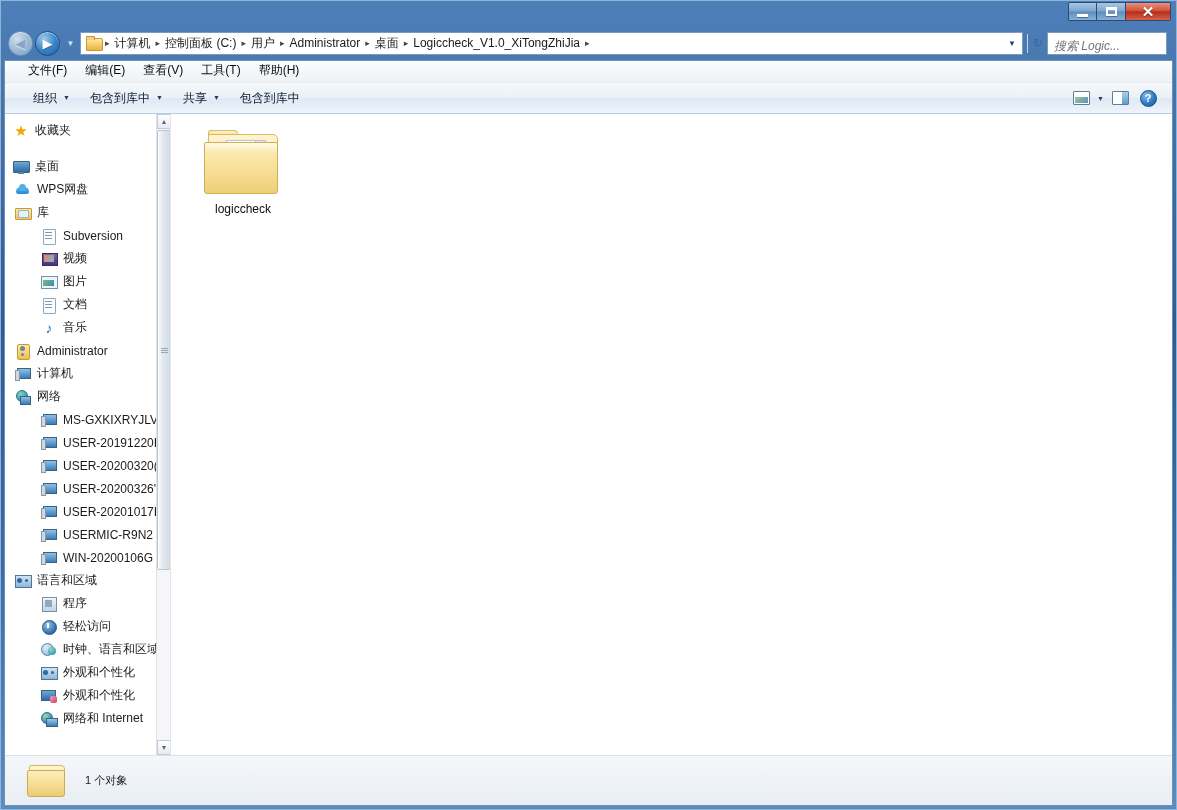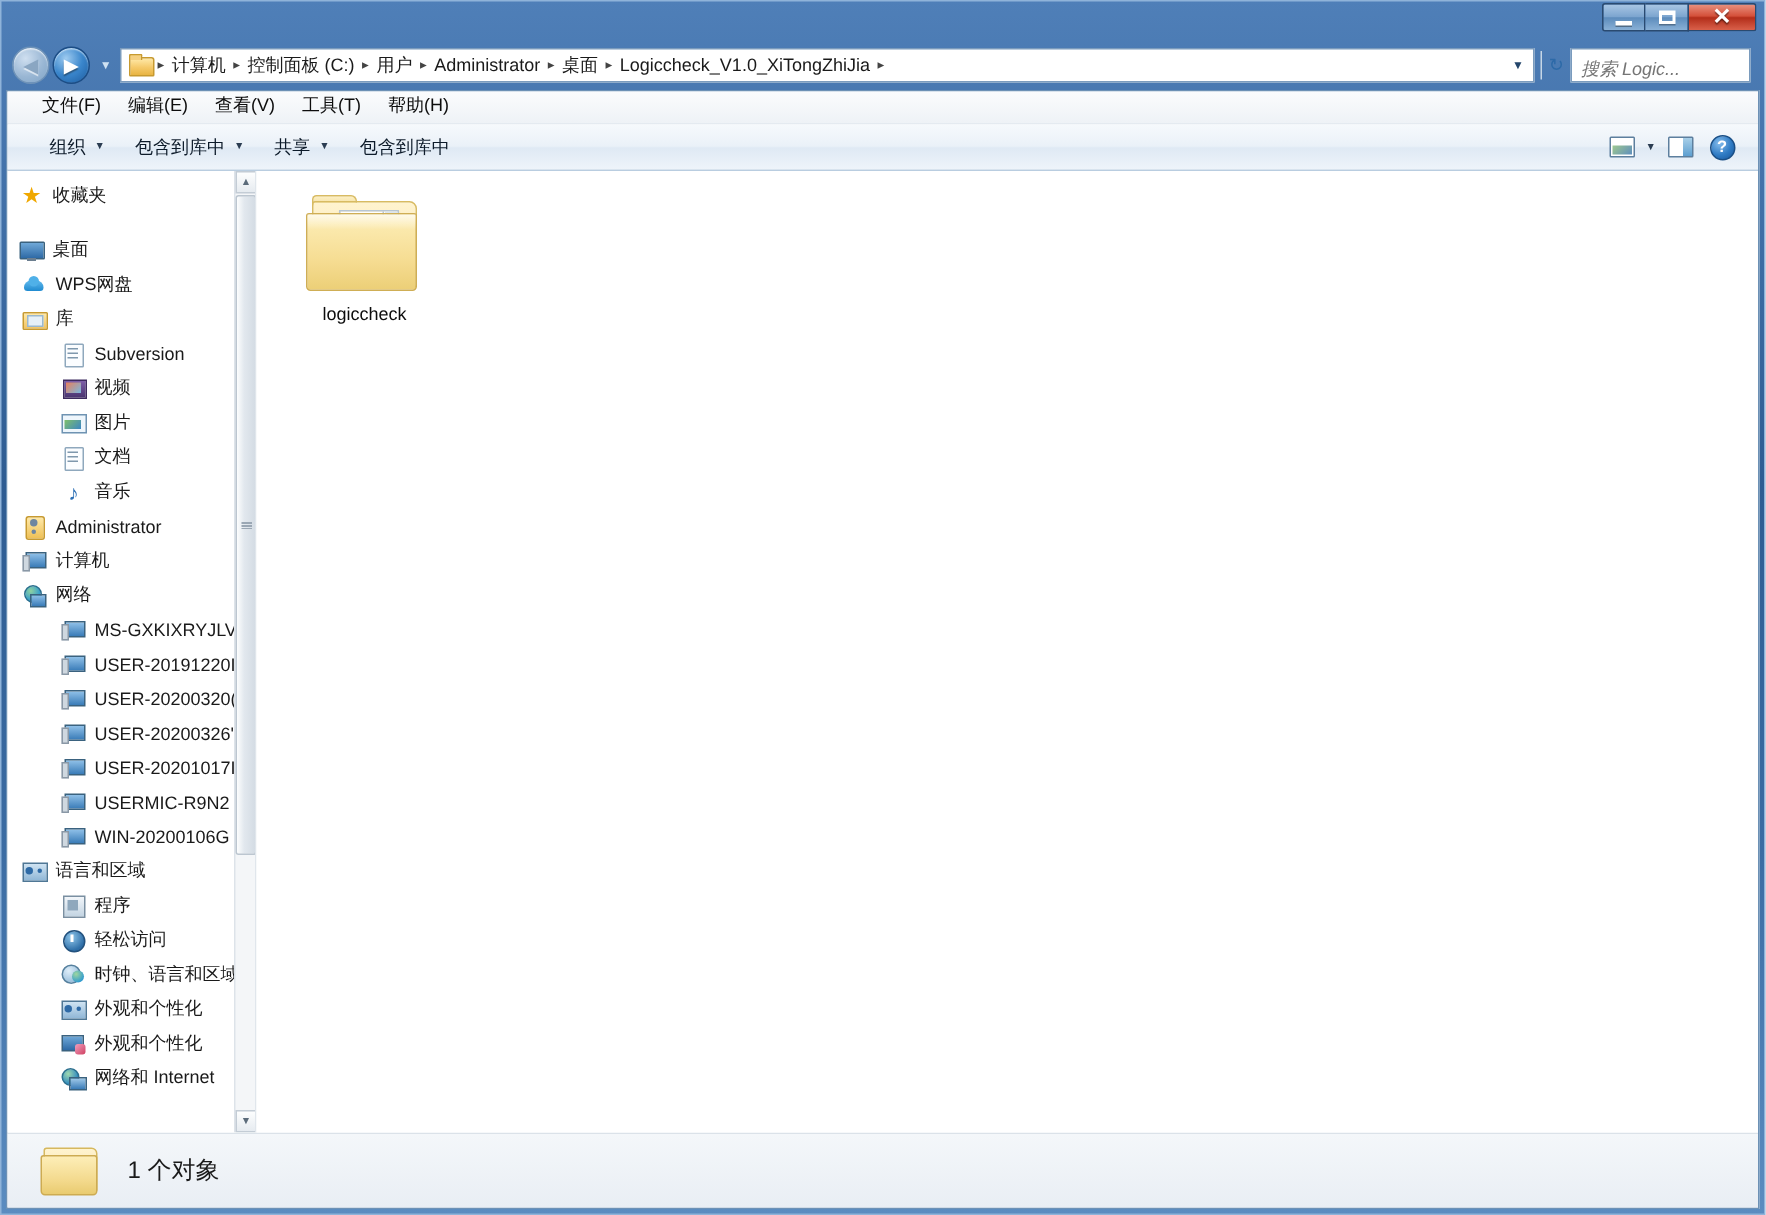--- a/index.html
+++ b/index.html
@@ -446,21 +446,21 @@
   #status-folder .sf-back{
     position:absolute;left:2px;top:2px;width:36px;height:30px;
     background:linear-gradient(180deg,#fff3cf 0%,#f6e0a3 100%);
     border:1px solid #d6b85e;border-radius:2px 4px 2px 2px;
   }
   #status-folder .sf-front{
     position:absolute;left:0px;top:7px;width:38px;height:27px;
     background:linear-gradient(180deg,#fdeeb8 0%,#f3d98c 65%,#e9cb70 100%);
     border:1px solid #cdab52;border-radius:2px 2px 3px 3px;
   }
-  #status-text{ font-size:16px; color:#1a1a1a; }
+  #status-text{ font-size:11px; color:#1a1a1a; }
 
 </style>
 </head>
 <body>
 
 <div id="window">
 
   <div id="titlebar">
     <div id="window-controls">
       <div class="wbtn min">

